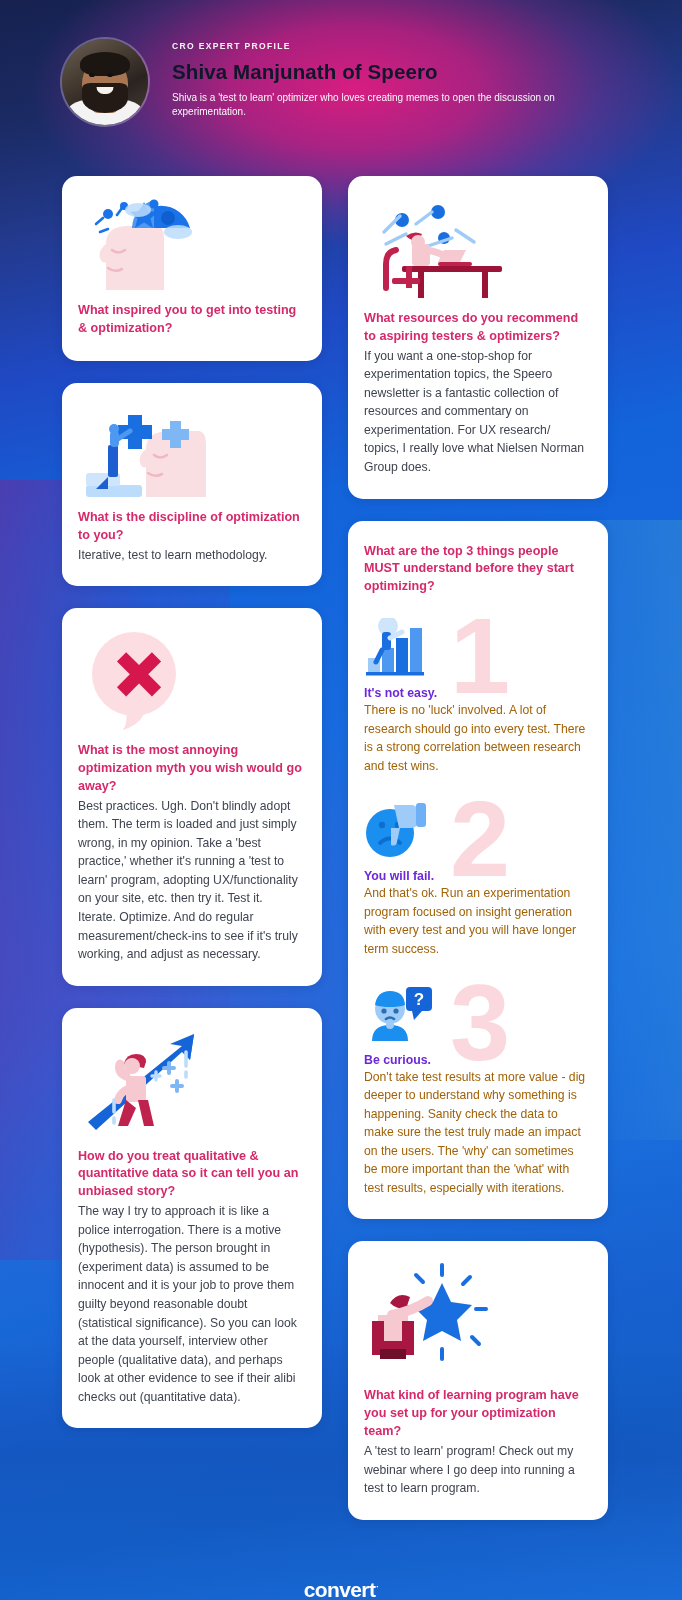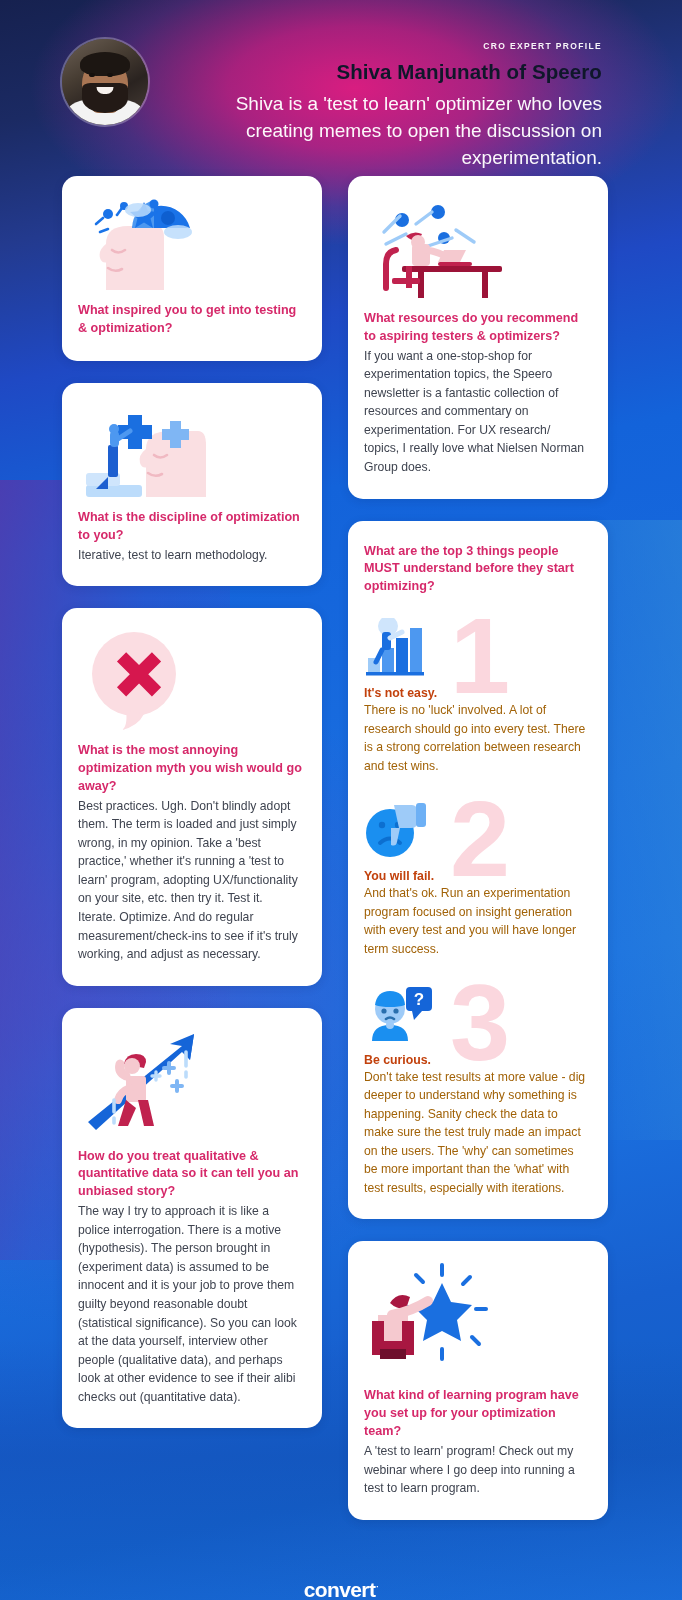--- a/index.html
+++ b/index.html
@@ -47,21 +47,20 @@
     pointer-events: none;
   }
 
   
   .header {
     position: relative;
     display: flex;
     align-items: flex-start;
     padding: 30px 26px 0 62px;
     height: 150px;
-    text-align: right;
   }
   .avatar {
     width: 86px; height: 86px; border-radius: 50%;
     flex: 0 0 86px;
     margin-top: 9px;
     overflow: hidden;
     position: relative;
     background: #4a4038;
     box-shadow: 0 0 0 2px rgba(255,255,255,0.28);
   }
@@ -106,21 +105,21 @@
   }
   .header-title {
     color:#0f172a;
     font-size: 20.5px;
     font-weight: bold;
     letter-spacing: .1px;
     margin-bottom: 7px;
   }
   .header-sub {
     color:#ffffff;
-    font-size: 19px;
+    font-size: 10px;
     line-height: 1.42;
     max-width: 430px;
     opacity: .97;
   }
 
   
   .columns {
     position: relative;
     display: flex;
     gap: 26px;
@@ -160,21 +159,21 @@
     font-size: 108px;
     font-weight: bold;
     color: #fbd7de;
     line-height: 1;
     z-index: 0;
     user-select: none;
   }
   .numitem .icon-wrap { position: relative; z-index: 1; height: 60px; margin-bottom: 8px; }
   .numitem .lead {
     position: relative; z-index: 1;
-    color:#c2410c; font-weight: bold; font-size: 12.3px; margin-bottom: 1px;
+    color:#6d28d9; font-weight: bold; font-size: 12.3px; margin-bottom: 1px;
   }
   .numitem .body { position: relative; z-index: 1; color:#a16207; font-size:12.2px; line-height:1.52; }
 
   
   .footer {
     position: relative;
     margin-top: 34px;
     height: 72px;
     display: flex;
     align-items: center;

